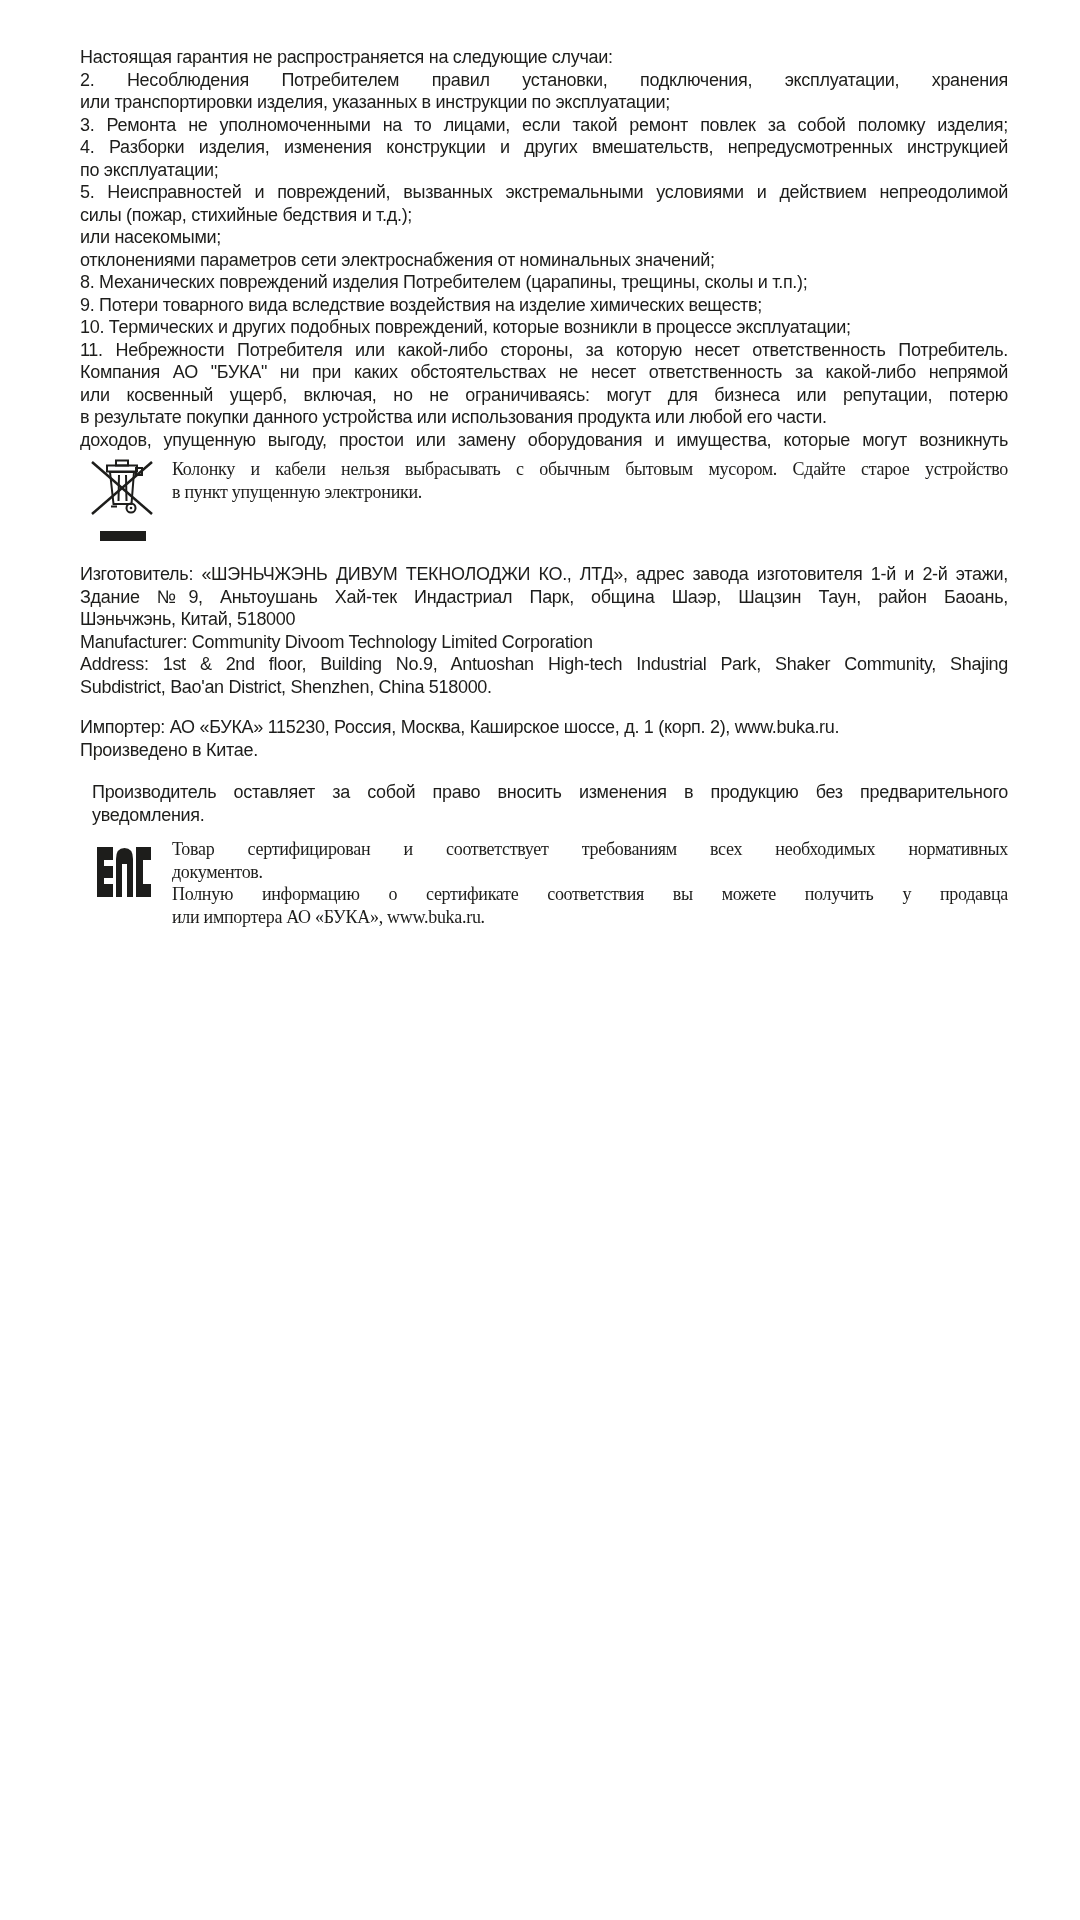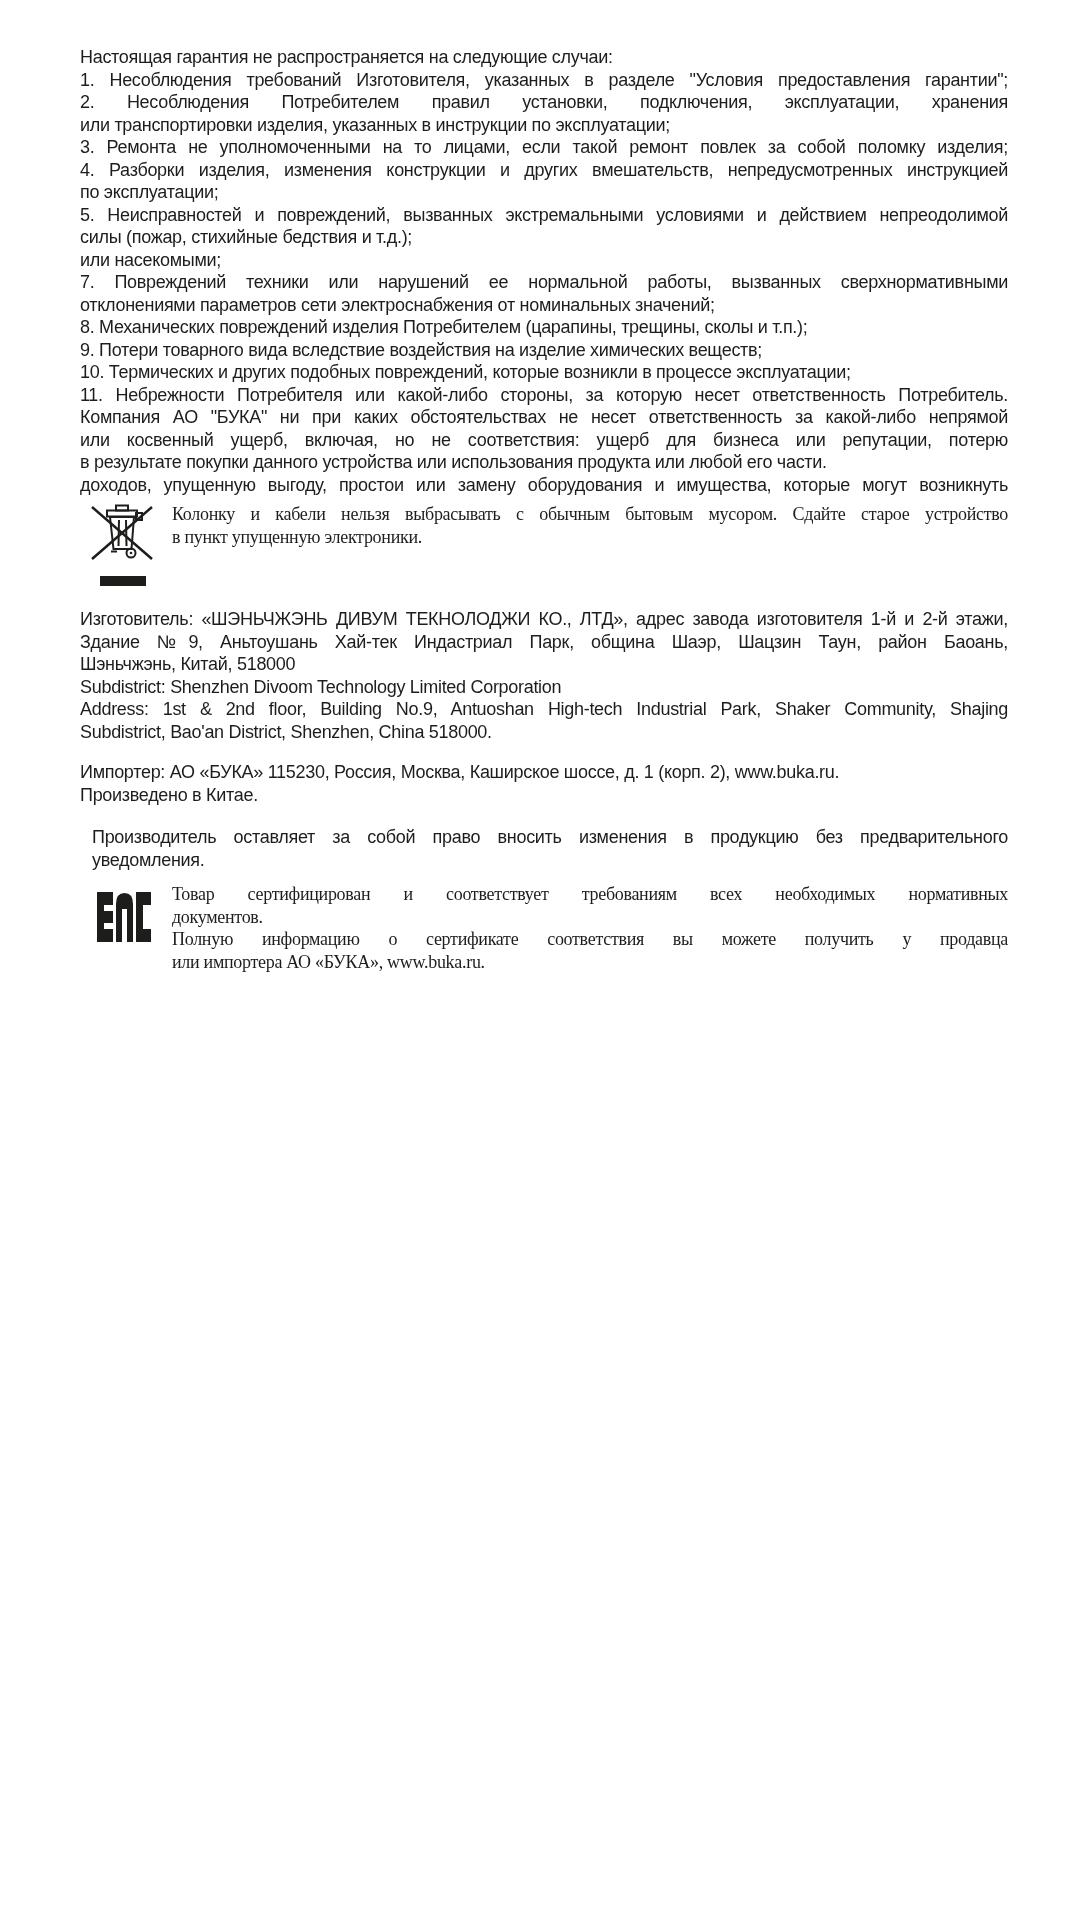--- a/index.html
+++ b/index.html
@@ -34,37 +34,35 @@
   .eac-row{margin-top:12px;justify-content:center;}
   .eac-svg{display:block;margin-left:17px;margin-top:9px;}
 </style>
 </head>
 <body>
 
 <div class="page">
 
   <section class="para">
       <div class="line">Настоящая гарантия не распространяется на следующие случаи:</div>
-      <div class="line j">1. Несоблюдения требований Изготовителя, указанных в разделе "Условия предоставления гарантии";</div>
       <div class="line j">2. Несоблюдения Потребителем правил установки, подключения, эксплуатации, хранения</div>
       <div class="line">или транспортировки изделия, указанных в инструкции по эксплуатации;</div>
       <div class="line j">3. Ремонта не уполномоченными на то лицами, если такой ремонт повлек за собой поломку изделия;</div>
       <div class="line j">4. Разборки изделия, изменения конструкции и других вмешательств, непредусмотренных инструкцией</div>
       <div class="line">по эксплуатации;</div>
       <div class="line j">5. Неисправностей и повреждений, вызванных экстремальными условиями и действием непреодолимой</div>
       <div class="line">силы (пожар, стихийные бедствия и т.д.);</div>
       <div class="line">или насекомыми;</div>
-      <div class="line j">7. Повреждений техники или нарушений ее нормальной работы, вызванных сверхнормативными</div>
       <div class="line">отклонениями параметров сети электроснабжения от номинальных значений;</div>
       <div class="line">8. Механических повреждений изделия Потребителем (царапины, трещины, сколы и т.п.);</div>
       <div class="line">9. Потери товарного вида вследствие воздействия на изделие химических веществ;</div>
       <div class="line">10. Термических и других подобных повреждений, которые возникли в процессе эксплуатации;</div>
       <div class="line j">11. Небрежности Потребителя или какой-либо стороны, за которую несет ответственность Потребитель.</div>
       <div class="line j">Компания АО "БУКА" ни при каких обстоятельствах не несет ответственность за какой-либо непрямой</div>
-      <div class="line j">или косвенный ущерб, включая, но не соответствия: ущерб для бизнеса или репутации, потерю</div>
+      <div class="line j">или косвенный ущерб, включая, но не ограничиваясь: могут для бизнеса или репутации, потерю</div>
       <div class="line">в результате покупки данного устройства или использования продукта или любой его части.</div>
       <div class="line j">доходов, упущенную выгоду, простои или замену оборудования и имущества, которые могут возникнуть</div>
     </section>
 
   <section class="row weee-row">
     <div class="icon-col">
       <svg class="weee-svg" width="64" height="60" viewBox="0 0 64 60" fill="none" stroke="#1d1d1b" stroke-width="2">
         <rect x="26" y="2.5" width="12" height="5"></rect>
         <rect x="17" y="7.5" width="30" height="6"></rect>
         <rect x="46" y="10" width="6" height="7"></rect>
@@ -82,21 +80,21 @@
     <div class="para flex-text">
         <div class="line j">Колонку и кабели нельзя выбрасывать с обычным бытовым мусором. Сдайте старое устройство</div>
         <div class="line">в пункт упущенную электроники.</div>
       </div>
   </section>
 
   <section class="para manufacturer">
       <div class="line j">Изготовитель: «ШЭНЬЧЖЭНЬ ДИВУМ ТЕКНОЛОДЖИ КО., ЛТД», адрес завода изготовителя 1-й и 2-й этажи,</div>
       <div class="line j">Здание №9, Аньтоушань Хай-тек Индастриал Парк, община Шаэр, Шацзин Таун, район Баоань,</div>
       <div class="line">Шэньчжэнь, Китай, 518000</div>
-      <div class="line">Subdistrict: Shenzhen Divoom Technology Limited Corporation</div>
+      <div class="line">Manufacturer: Community Divoom Technology Limited Corporation</div>
       <div class="line j">Address: 1st &amp; 2nd floor, Building No.9, Antuoshan High-tech Industrial Park, Shaker Community, Shajing</div>
       <div class="line">Subdistrict, Bao'an District, Shenzhen, China 518000.</div>
     </section>
 
   <section class="para importer">
       <div class="line">Импортер: АО «БУКА» 115230, Россия, Москва, Каширское шоссе, д. 1 (корп. 2), www.buka.ru.</div>
       <div class="line">Произведено в Китае.</div>
     </section>
 
   <section class="para rights">

